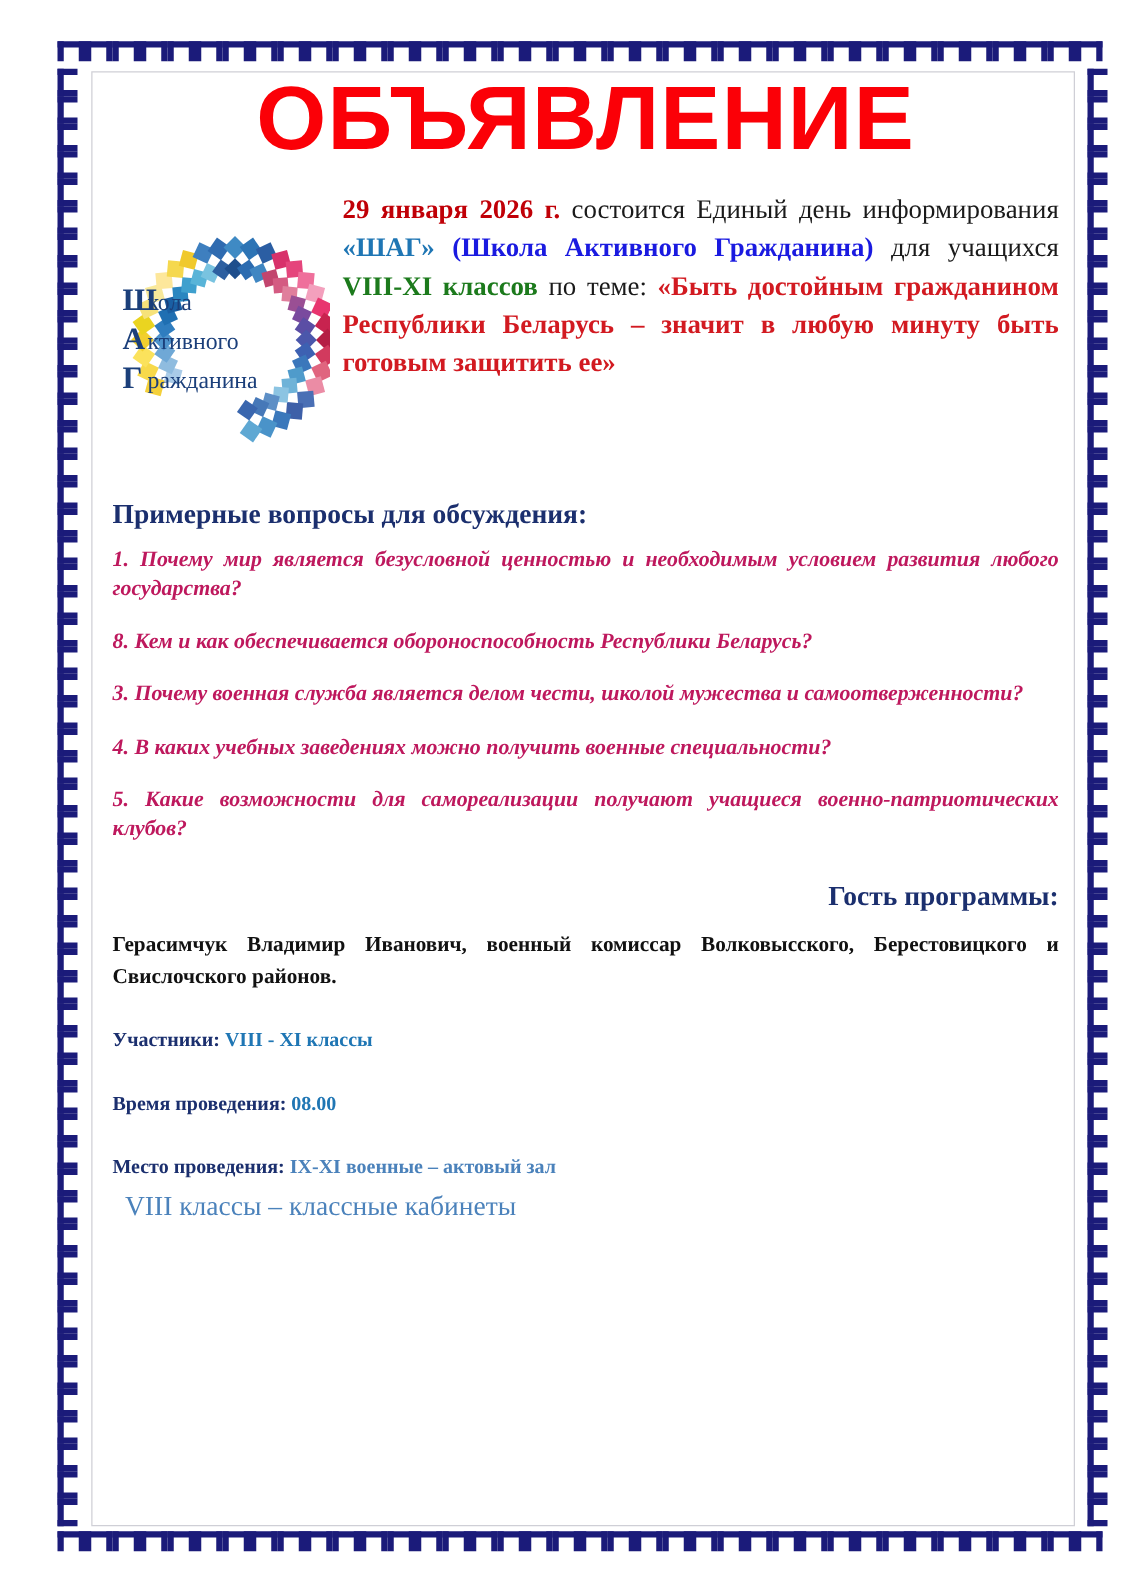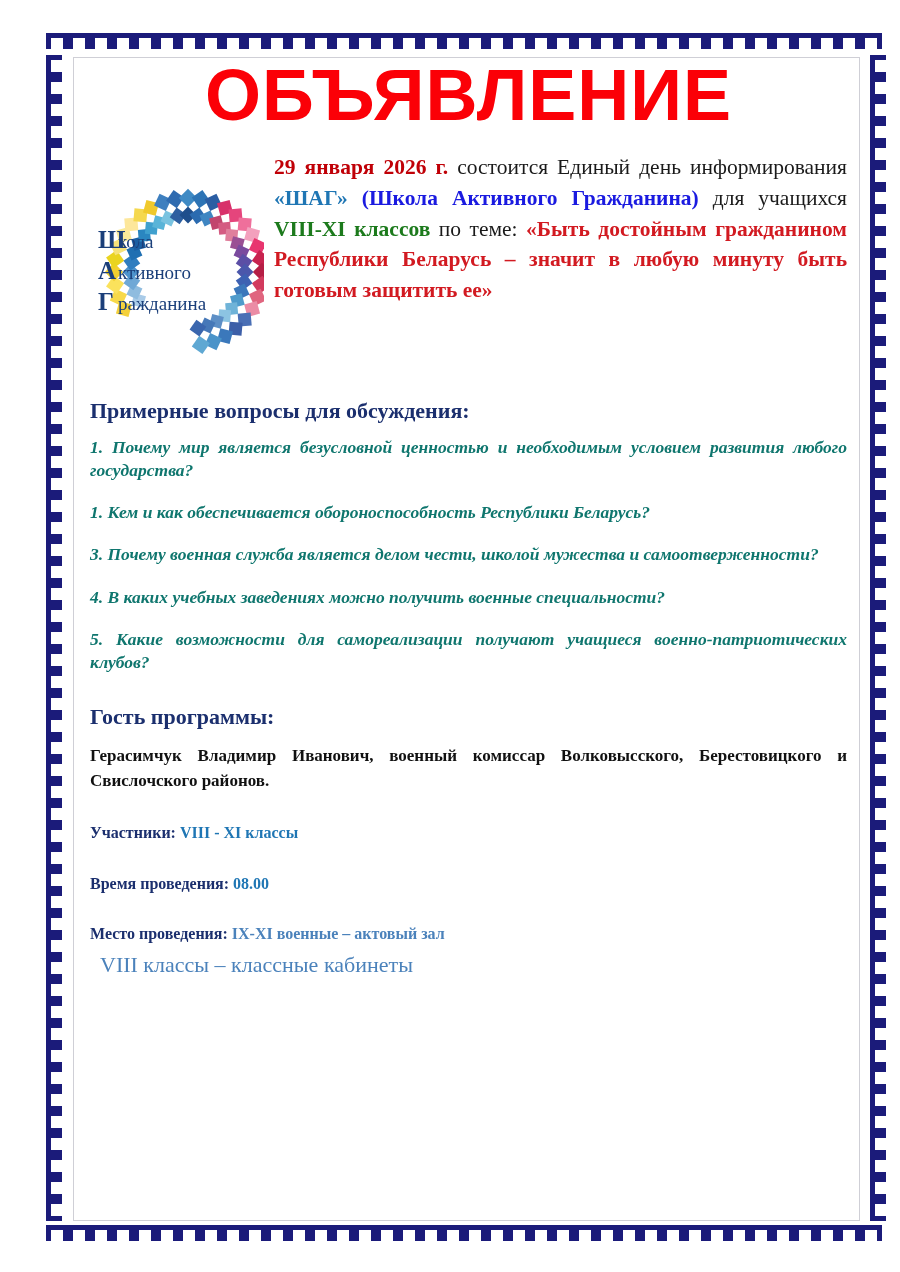--- a/index.html
+++ b/index.html
@@ -143,26 +143,26 @@
   .c-black  { color: #1a1a1a; }
   .c-theme  { color: #d21a21; font-weight: bold; }
 
   
   .sec-head {
     color: #1b2f6e;
     font-weight: bold;
     font-size: 22px;
     margin: 24px 0 12px 0;
   }
-  .sec-head.center { text-align: left; margin-top: 30px; }
+  .sec-head.center { text-align: right; margin-top: 30px; }
 
   
   .questions { margin: 0 0 4px 0; }
   .q {
-    color: #0f766e;
+    color: #be185d;
     font-weight: bold;
     font-style: italic;
     font-size: 17.5px;
     line-height: 1.33;
     text-align: justify;
     text-justify: inter-word;
     margin: 0 0 19px 0;
   }
 
   
@@ -474,21 +474,21 @@
           </g>
         </svg>
       </div>
 
       <p class="intro"><span class="c-red">29 января 2026 г.</span><span class="c-black"> состоится Единый день информирования </span><span class="c-steel">«ШАГ»</span><span class="c-black"> </span><span class="c-blue">(Школа Активного Гражданина)</span><span class="c-black"> для учащихся </span><span class="c-green">VIII-XI классов</span><span class="c-black"> по теме: </span><span class="c-theme">«Быть достойным гражданином Республики Беларусь – значит в любую минуту быть готовым защитить ее»</span></p>
     </div>
 
     <div class="sec-head">Примерные вопросы для обсуждения:</div>
     <div class="questions" id="questions-list">
         <p class="q">1. Почему мир является безусловной ценностью и необходимым условием развития любого государства?</p>
-        <p class="q">1. Кем и как обеспечивается обороноспособность Республики Беларусь?</p>
+        <p class="q">8. Кем и как обеспечивается обороноспособность Республики Беларусь?</p>
         <p class="q">3. Почему военная служба является делом чести, школой мужества и самоотверженности?</p>
         <p class="q">4. В каких учебных заведениях можно получить военные специальности?</p>
         <p class="q">5. Какие возможности для самореализации получают учащиеся военно-патриотических клубов?</p>
       </div>
 
     <div class="sec-head center">Гость программы:</div>
     <p class="guest">Герасимчук Владимир Иванович, военный комиссар Волковысского, Берестовицкого и Свислочского районов.</p>
 
     <p class="info-line"><span class="info-label">Участники:</span><span> </span><span class="info-value">VIII - XI классы</span></p>
 

